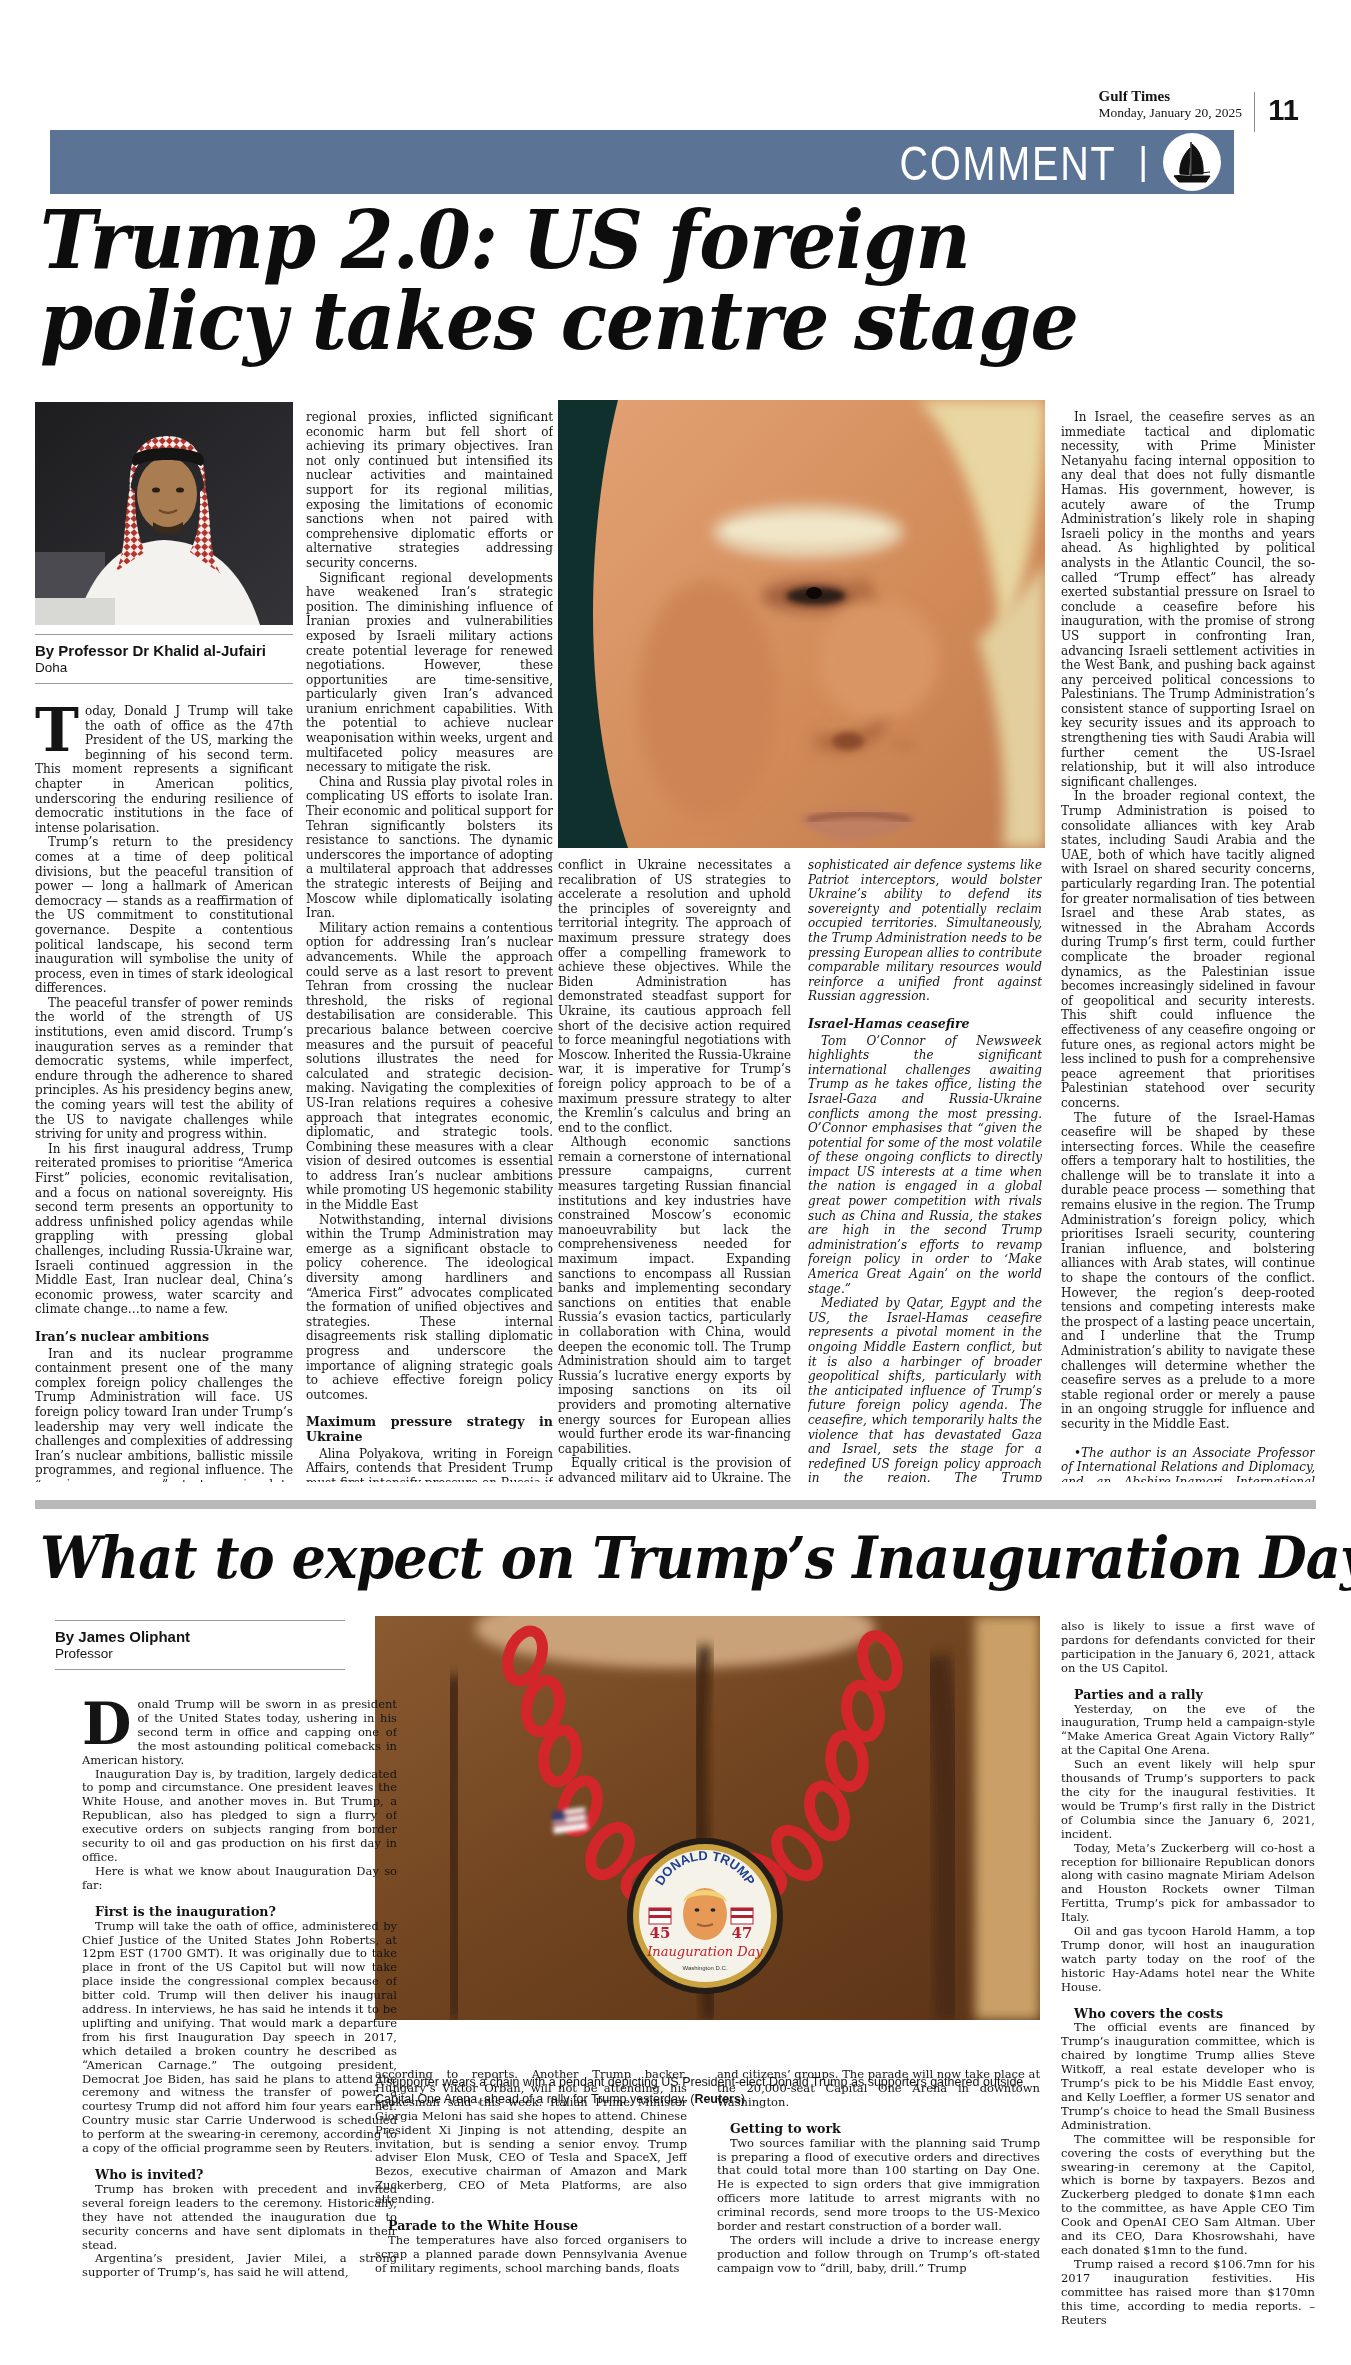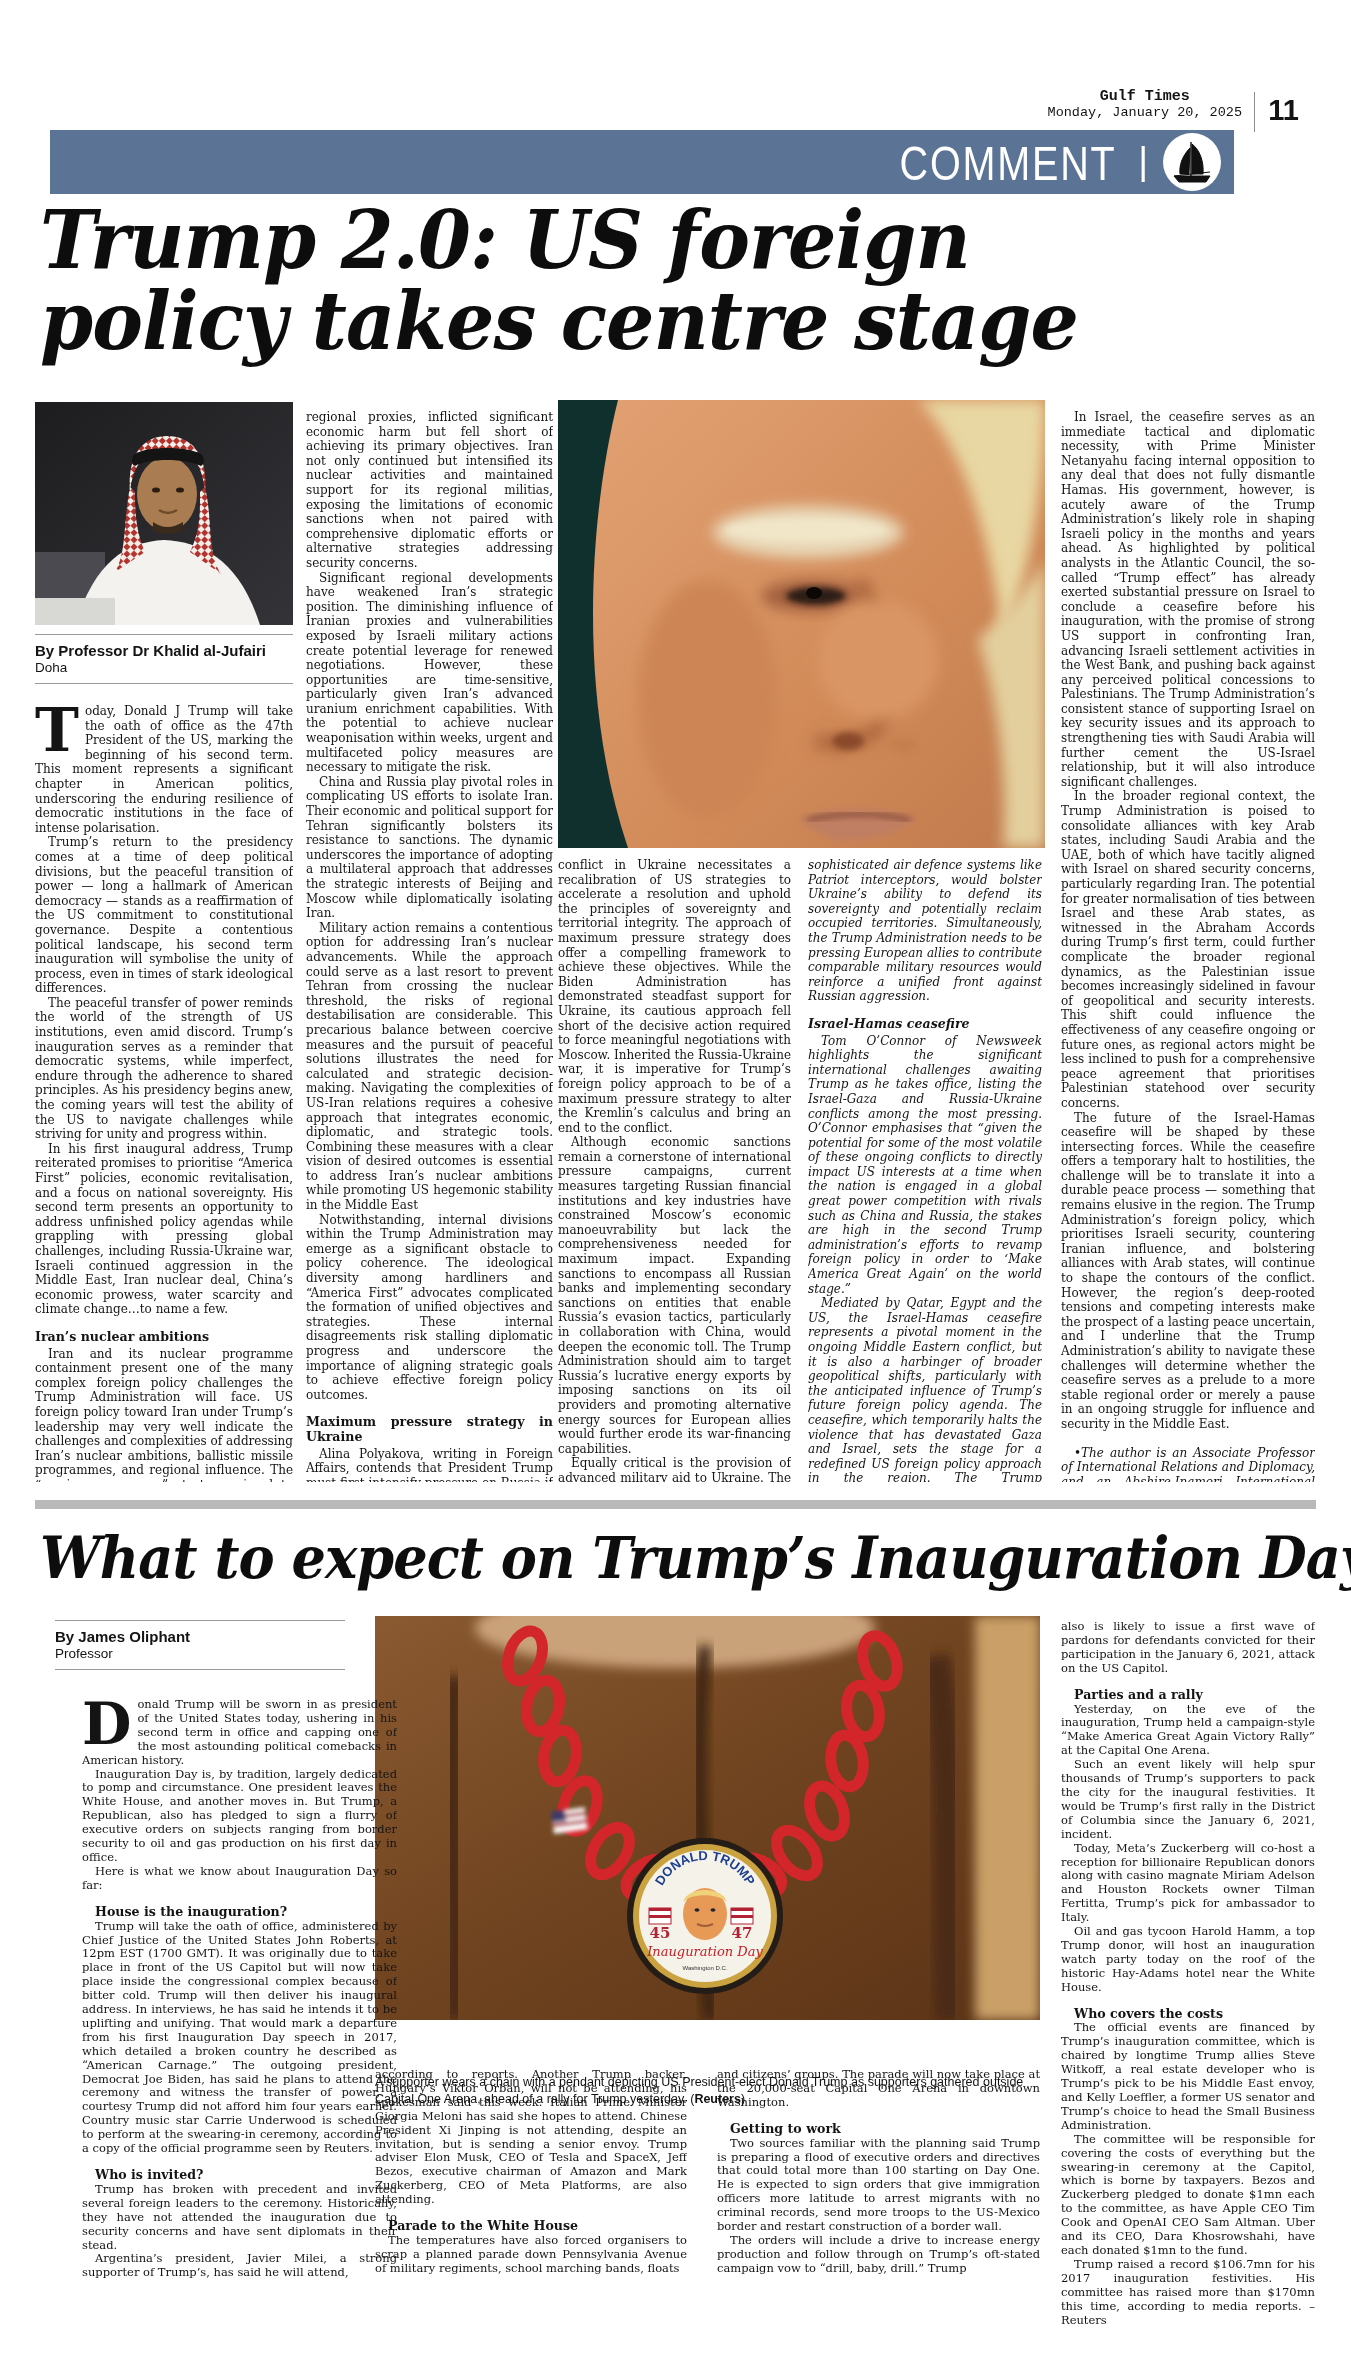--- a/index.html
+++ b/index.html
@@ -1,21 +1,21 @@
 <!DOCTYPE html>
 <html lang="en"><head>
 <meta charset="utf-8">
 <style>
   html,body{margin:0;padding:0;}
   body{width:1351px;height:2365px;position:relative;background:#fff;overflow:hidden;
        font-family:"DejaVu Serif",serif;color:#141414;}
   .abs{position:absolute;}
 
   
-  .mast{font-family:Liberation Mono, monospace;text-align:center;line-height:1.15;}
+  .mast{font-family:Liberation Serif, serif;text-align:left;line-height:1.15;}
   .mast .paper{font-weight:bold;font-size:15px;}
   .mast .date{font-size:13.5px;}
   .pageno{font-family:"Liberation Sans",sans-serif;font-weight:bold;font-size:29px;}
   .mastrule{width:1px;background:#8c8c8c;}
   .banner{background:#5b7496;}
   .banner .section{position:absolute;right:118px;top:7px;color:#fff;
       font-family:"Liberation Sans",sans-serif;font-size:45px;letter-spacing:2px;
       font-weight:400;transform:scale(.88,1.05);transform-origin:right top;}
   .banner .pipe{position:absolute;right:86px;top:10px;color:#fff;font-size:38px;font-weight:200;
       font-family:"Liberation Sans",sans-serif;}
@@ -276,21 +276,21 @@
 </div>
 
 <div class="caption" style="left:375px;top:2026px;width:665px;margin-top:48px;">
   <span>A supporter wears a chain with a pendant depicting US President-elect Donald Trump as supporters gathered outside Capital One Arena, ahead of a rally for Trump yesterday. (</span><b>Reuters</b><span>)</span>
 </div>
 
 <div class="col a2" style="left:55px;top:1698px;width:315px;height:650px;margin-left:27px;">
   <p class="nofirst dropcapD">Donald Trump will be sworn in as president of the United States today, ushering in his second term in office and capping one of the most astounding political comebacks in American history.</p>
   <p>Inauguration Day is, by tradition, largely dedicated to pomp and circumstance. One president leaves the White House, and another moves in. But Trump, a Republican, also has pledged to sign a flurry of executive orders on subjects ranging from border security to oil and gas production on his first day in office.</p>
   <p>Here is what we know about Inauguration Day so far:</p>
-  <h3>House is the inauguration?</h3>
+  <h3>First is the inauguration?</h3>
   <p>Trump will take the oath of office, administered by Chief Justice of the United States John Roberts, at 12pm EST (1700 GMT). It was originally due to take place in front of the US Capitol but will now take place inside the congressional complex because of bitter cold. Trump will then deliver his inaugural address. In interviews, he has said he intends it to be uplifting and unifying. That would mark a departure from his first Inauguration Day speech in 2017, which detailed a broken country he described as “American Carnage.” The outgoing president, Democrat Joe Biden, has said he plans to attend the ceremony and witness the transfer of power, a courtesy Trump did not afford him four years earlier. Country music star Carrie Underwood is scheduled to perform at the swearing-in ceremony, according to a copy of the official programme seen by Reuters.</p>
   <h3>Who is invited?</h3>
   <p>Trump has broken with precedent and invited several foreign leaders to the ceremony. Historically, they have not attended the inauguration due to security concerns and have sent diplomats in their stead.</p>
   <p>Argentina’s president, Javier Milei, a strong supporter of Trump’s, has said he will attend,</p>
 </div>
 
 <div class="col a2" style="left:375px;top:2068px;width:312px;height:285px;">
   <p class="nofirst">according to reports. Another Trump backer, Hungary’s Viktor Orban, will not be attending, his spokesman said this week. Italian Prime Minister Giorgia Meloni has said she hopes to attend. Chinese President Xi Jinping is not attending, despite an invitation, but is sending a senior envoy. Trump adviser Elon Musk, CEO of Tesla and SpaceX, Jeff Bezos, executive chairman of Amazon and Mark Zuckerberg, CEO of Meta Platforms, are also attending.</p>
   <h3>Parade to the White House</h3>
   <p>The temperatures have also forced organisers to scrap a planned parade down Pennsylvania Avenue of military regiments, school marching bands, floats</p>

